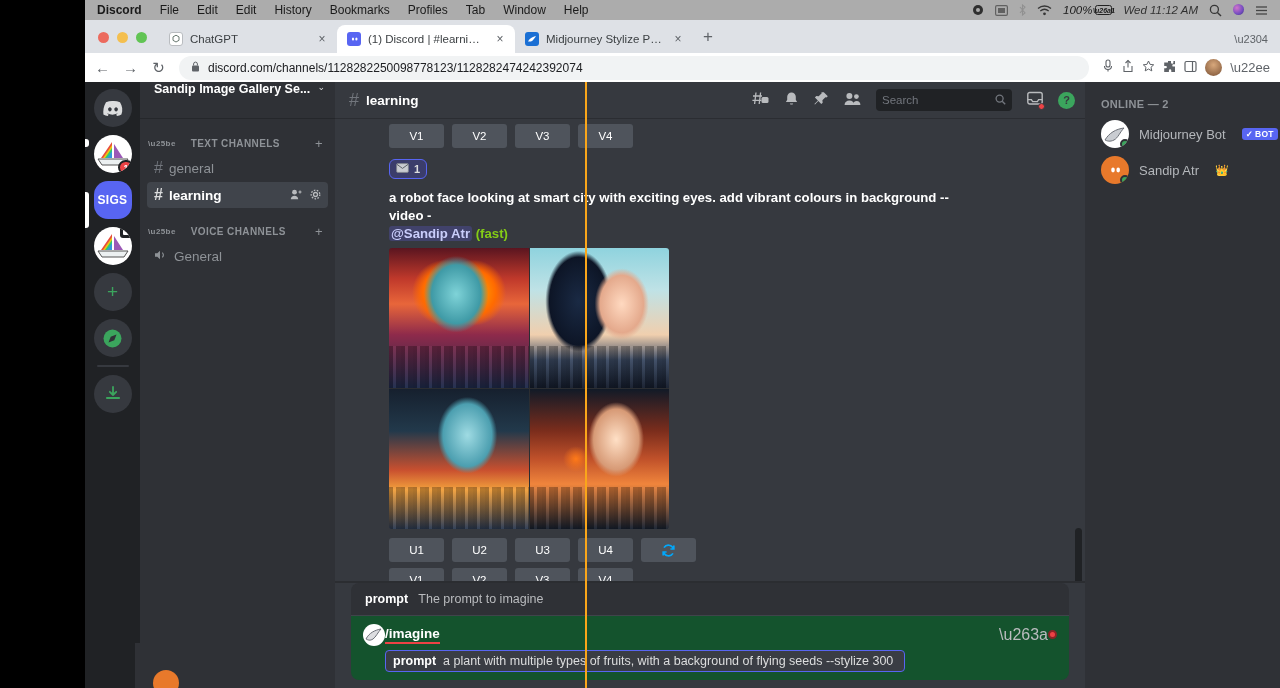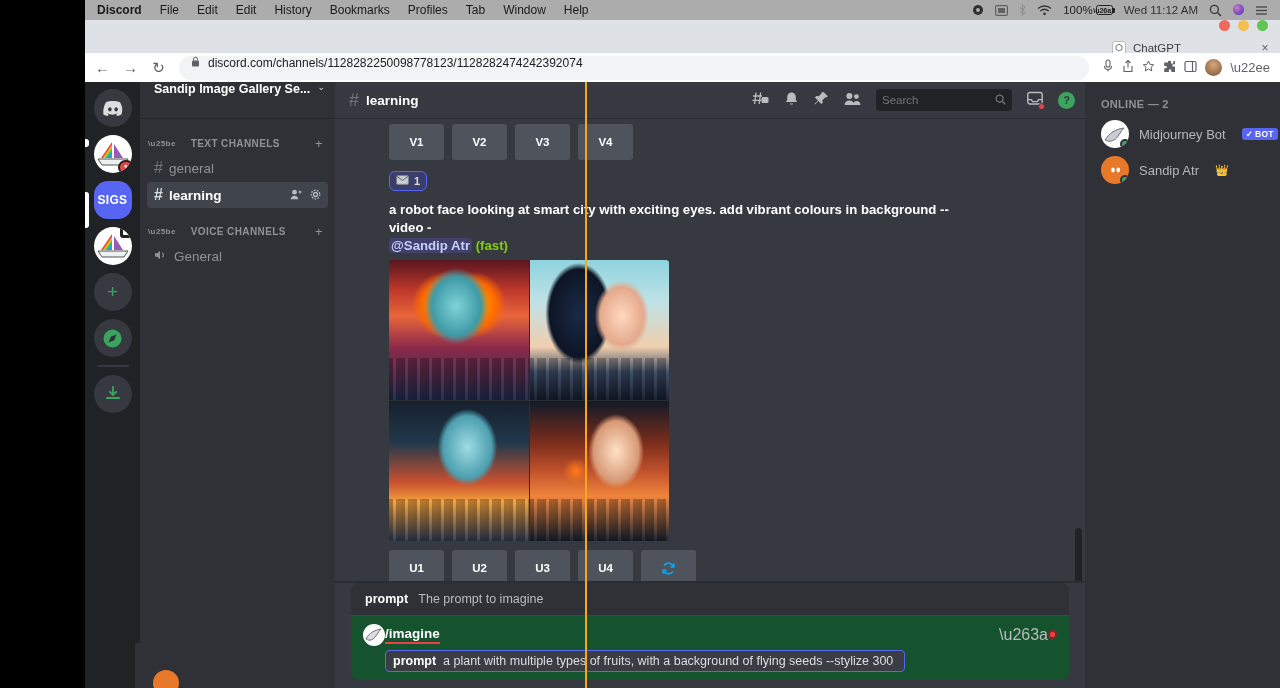--- a/index.html
+++ b/index.html
@@ -12,32 +12,32 @@
   .screen { position: relative; width: 1280px; height: 688px; background:#000; }
 
   
   .macbar {
     position:absolute; left:85px; top:0; width:1195px; height:20px;
     background:#acacac; display:flex; align-items:center; padding:0 8px;
     font-size:12px; color:#1a1a1a;
   }
   .macbar .mi { padding:0 9px; white-space:nowrap; }
   .macbar .mi.bold { font-weight:bold; padding-left:4px; }
-  .macbar .right { margin-left:auto; display:flex; gap:11px; padding-right:4px; }
+  .macbar .right { margin-left:auto; display:flex; gap:11px; padding-right:4px;font-style:italic; }
   .macbar .right .gi { opacity:.85; display:flex; align-items:center; }
   .mac-battery { display:flex; align-items:center; gap:3px; font-size:11.5px; }
   .batt-box { width:17px;height:10px;border:1.2px solid #222;border-radius:2.5px;position:relative;display:flex;align-items:center;justify-content:center;}
   .batt-box:after{content:"";position:absolute;right:-3px;width:1.6px;height:4px;background:#222;border-radius:0 1px 1px 0;}
   .batt-box span{font-size:7px;font-weight:bold;}
   .siri-dot{width:11px;height:11px;border-radius:50%;background:radial-gradient(circle at 35% 35%,#d96bd0,#6a3cc4 60%,#2b1a6b);}
 
   
   .tabstrip {
     position:absolute; left:85px; top:20px; width:1195px; height:33px;
-    background:#dee1e6; display:flex; align-items:flex-end;flex-direction:column;
+    background:#dee1e6; display:flex; align-items:flex-end;
   }
   .traffic { display:flex; gap:8px; align-items:center; padding:0 12px 10px 13px; }
   .tl { width:11px;height:11px;border-radius:50%; }
   .tl.r{background:#ec6a5e;} .tl.y{background:#f4bf4f;} .tl.g{background:#61c454;}
   .tab {
     height:28px; width:178px; display:flex; align-items:center; gap:7px;
     padding:0 8px 0 10px; font-size:11.5px; color:#3c4043;
     border-radius:8px 8px 0 0; position:relative;
   }
   .tab.inactive { background:#dee1e6; }
@@ -52,21 +52,21 @@
   .tabstrip .far-right{margin-left:auto;padding:0 12px 8px 0;color:#5f6368;font-size:11px;}
 
   
   .omnirow{
     position:absolute;left:85px;top:53px;width:1195px;height:29px;
     background:#fff;display:flex;align-items:center;padding:0 10px;gap:13px;
   }
   .navbtn{color:#5f6368;font-size:15px;width:15px;text-align:center;}
   .omnibox{
     flex:1;height:24px;background:#f1f3f4;border-radius:13px;
-    display:flex;align-items:flex-start;gap:8px;padding:0 12px;font-size:12px;color:#202124;
+    display:flex;align-items:center;gap:8px;padding:0 12px;font-size:12px;color:#202124;
   }
   .lockicon{font-size:10px;color:#5f6368;}
   .omni-right{display:flex;align-items:center;gap:8px;color:#5f6368;font-size:13px;}
   .avatar-chrome{width:17px;height:17px;border-radius:50%;background:radial-gradient(circle at 50% 35%,#d8a87c,#7a5134);}
 
   
   .discord{position:absolute;left:85px;top:82px;width:1195px;height:606px;background:#36393f;display:flex;overflow:hidden;}
 
   
   .rail{width:55px;background:#202225;padding-top:7px;display:flex;flex-direction:column;align-items:center;gap:8px;position:relative;}
@@ -107,22 +107,22 @@
   .hsearch{width:136px;height:22px;background:#202225;border-radius:4px;display:flex;align-items:center;padding:0 6px;color:#72767d;font-size:11.5px;}
   .hsearch .mag{margin-left:auto;font-size:11px;}
   .inbox-ic{position:relative;}
   .inbox-ic .dot{position:absolute;right:-2px;bottom:-1px;width:7px;height:7px;border-radius:50%;background:#ed4245;border:1.5px solid #36393f;}
   .help-ic{width:17px;height:17px;border-radius:50%;background:#3ba55d;color:#36393f;font-size:11px;font-weight:bold;display:flex;align-items:center;justify-content:center;}
 
   
   .msgs{flex:1;position:relative;overflow:hidden;}
   .msg-inner{position:absolute;left:0;top:0;right:0;padding:0 8px 0 54px;}
   .btnrow{display:flex;gap:8px;margin:6px 0;}
-  .mjbtn{width:55px;height:36px;background:#4f545c;border-radius:3px;color:#fff;
-    font-size:11.5px;font-weight:700;display:flex;align-items:center;justify-content:center;}
+  .mjbtn{width:55px;height:24px;background:#4f545c;border-radius:3px;color:#fff;
+    font-size:11.5px;font-weight:400;display:flex;align-items:center;justify-content:center;}
   .mjbtn.blue{background:#4f545c;color:#00a8fc;font-size:13px;width:55px;}
   .reaction{display:inline-flex;align-items:center;gap:5px;height:20px;padding:0 6px;border-radius:6px;
     background:#3b3d6b;border:1px solid #5865f2;color:#dcddde;font-size:11px;font-weight:600;margin:5px 0;}
   .reaction .env{font-size:10px;}
   .msgtext{color:#fff;font-size:13.2px;font-weight:bold;line-height:1.35;max-width:560px;margin:5px 0 6px;}
   .msgtext .mention{background:#41426b;color:#c9cdfb;border-radius:3px;padding:0 2px;font-weight:bold;}
   .msgtext .fast{color:#84cc16;font-weight:bold;}
 
   
   .grid{width:280px;height:281px;display:grid;grid-template-columns:1fr 1fr;grid-template-rows:1fr 1fr;gap:1px;background:#2b2d31;border-radius:3px;overflow:hidden;}

